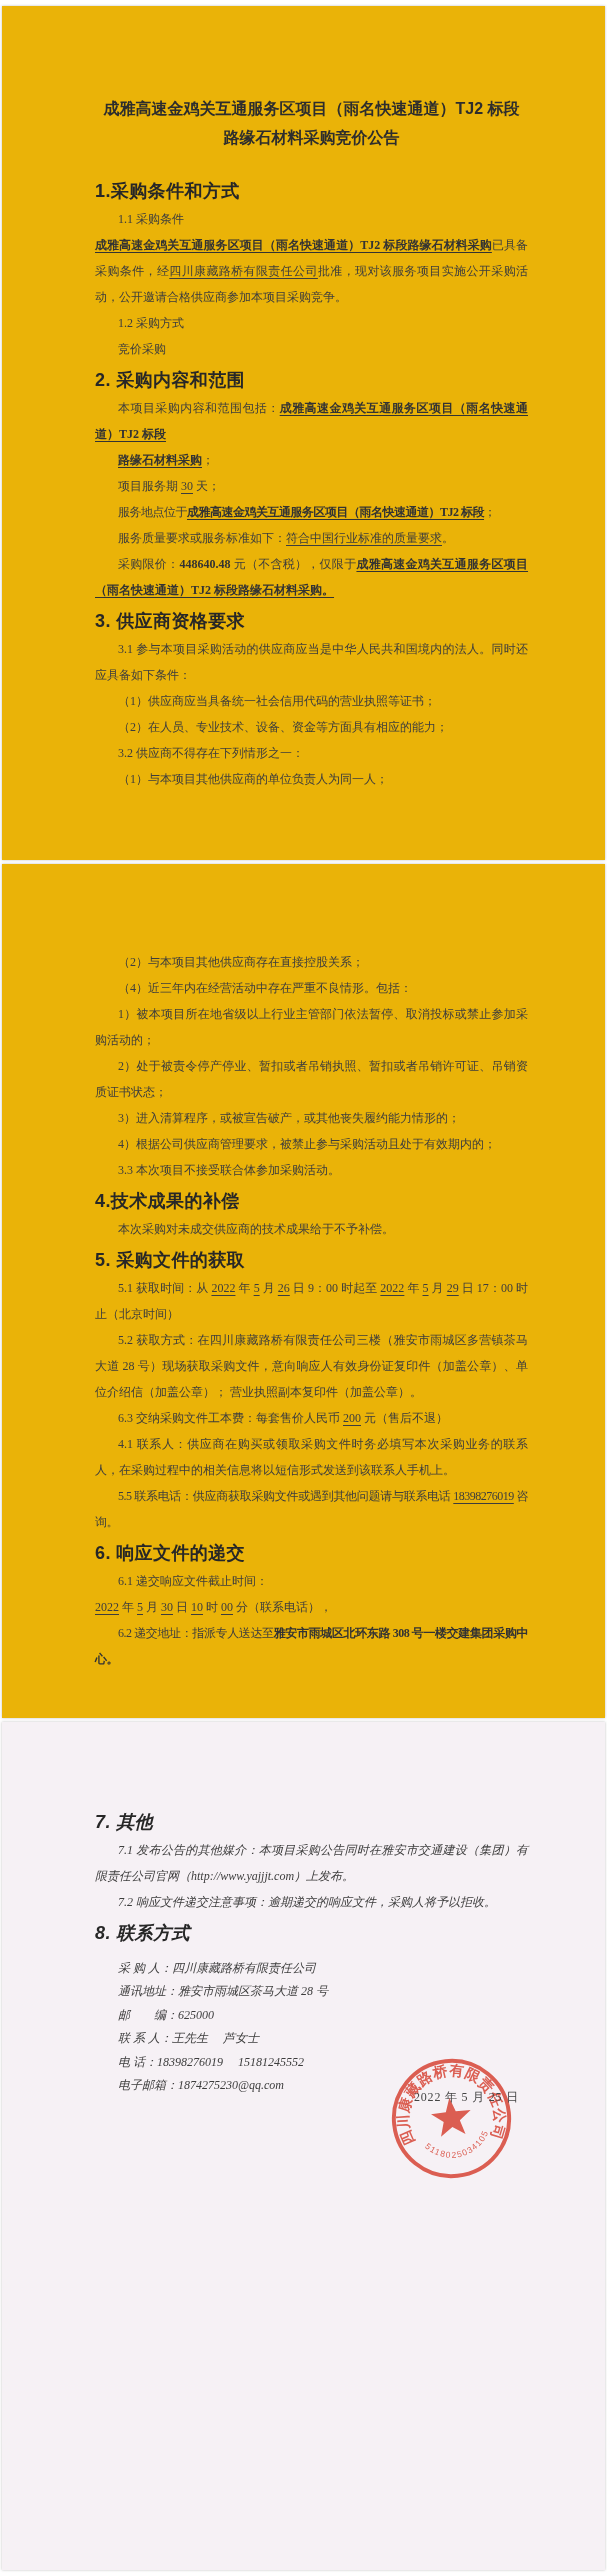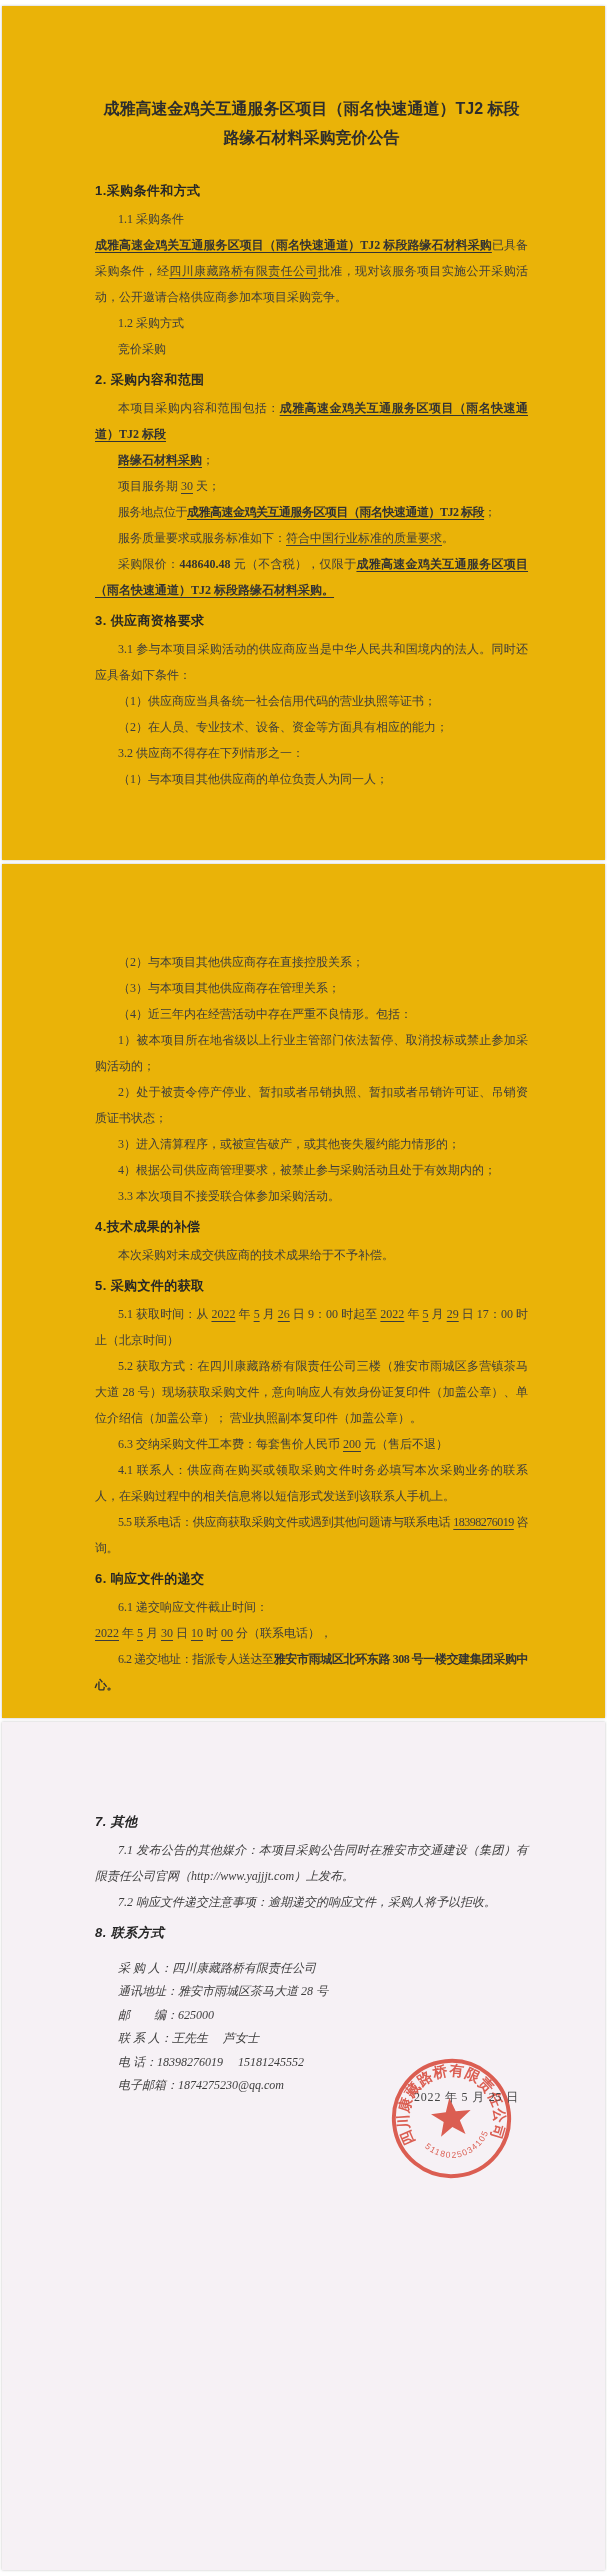--- a/index.html
+++ b/index.html
@@ -13,21 +13,21 @@
   #page3{margin-top:3.8px;height:848px;background:#f6f1f5;}
 
   .content{padding-left:93px;padding-right:77px;}
   #page1 .content{padding-top:88px;}
   #page2 .content{padding-top:85px;}
   #page3 .content{padding-top:82px;font-style:italic;}
 
   .doc-title{margin:0;text-align:center;font-family:"Liberation Sans",sans-serif;
              font-weight:bold;font-size:16px;line-height:29px;color:#2d2d2d;}
   .sec{margin:3px 0 0;font-family:"Liberation Sans",sans-serif;font-weight:bold;
-       font-size:13px;line-height:30px;color:#272727;letter-spacing:0.4px;}
+       font-size:18px;line-height:30px;color:#272727;letter-spacing:0.4px;}
   .sec.first{margin-top:24px;}
   .t{margin:0;font-size:12px;line-height:26px;color:#3d3d3d;text-align:justify;}
   .ind{text-indent:23px;}
   .tight{letter-spacing:-0.5px;}
   .seg{}
   .b{font-weight:bold;color:#333;}
   .u{text-decoration:underline;text-underline-offset:3px;text-decoration-thickness:0.8px;}
   .bu{font-weight:bold;color:#333;text-decoration:underline;text-underline-offset:3px;
       text-decoration-thickness:0.8px;}
 
@@ -73,21 +73,20 @@
       <p class="t ind">（1）供应商应当具备统一社会信用代码的营业执照等证书；</p>
       <p class="t ind">（2）在人员、专业技术、设备、资金等方面具有相应的能力；</p>
       <p class="t ind">3.2 供应商不得存在下列情形之一：</p>
       <p class="t ind">（1）与本项目其他供应商的单位负责人为同一人；</p>
     </div>
   </div>
 
   <div class="page" id="page2">
     <div class="content">
       <p class="t ind">（2）与本项目其他供应商存在直接控股关系；</p>
-      <p class="t ind">（3）与本项目其他供应商存在管理关系；</p>
       <p class="t ind">（4）近三年内在经营活动中存在严重不良情形。包括：</p>
       <p class="t ind">1）被本项目所在地省级以上行业主管部门依法暂停、取消投标或禁止参加采购活动的；</p>
       <p class="t ind">2）处于被责令停产停业、暂扣或者吊销执照、暂扣或者吊销许可证、吊销资质证书状态；</p>
       <p class="t ind">3）进入清算程序，或被宣告破产，或其他丧失履约能力情形的；</p>
       <p class="t ind">4）根据公司供应商管理要求，被禁止参与采购活动且处于有效期内的；</p>
       <p class="t ind">3.3 本次项目不接受联合体参加采购活动。</p>
 
       <h2 class="sec">4.技术成果的补偿</h2>
       <p class="t ind">本次采购对未成交供应商的技术成果给于不予补偿。</p>
 

